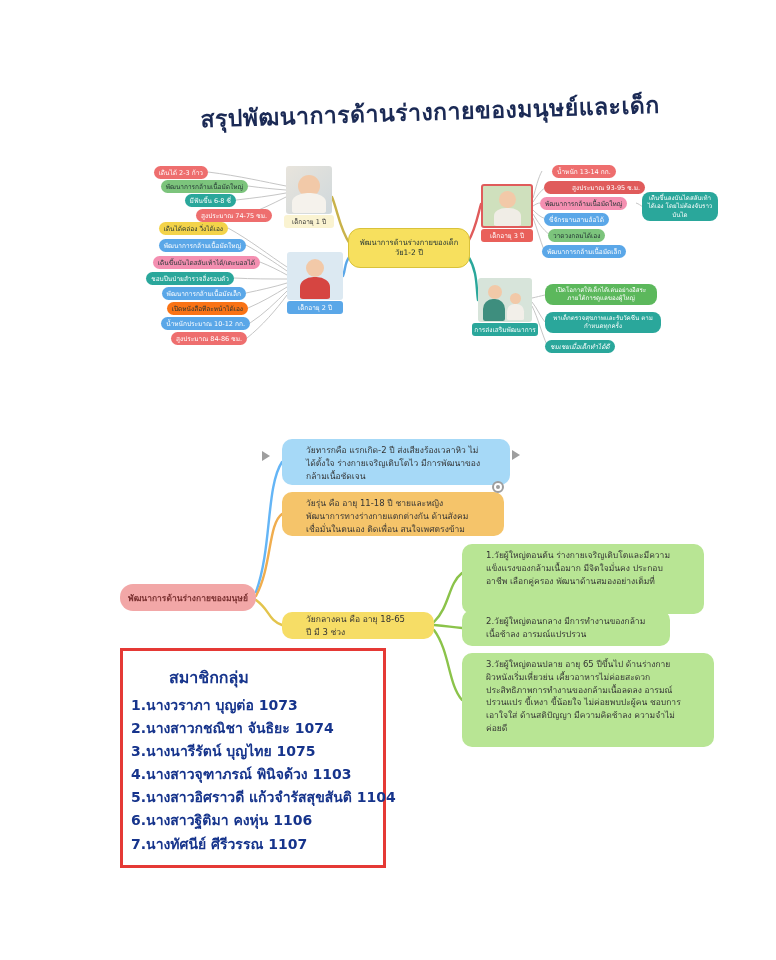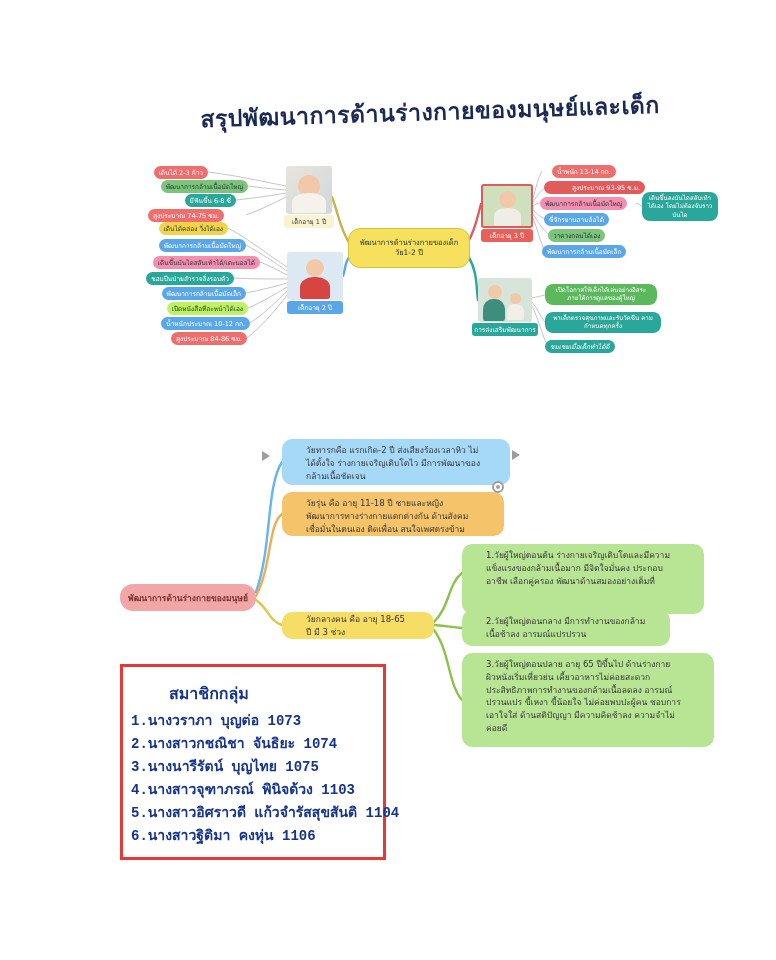--- a/index.html
+++ b/index.html
@@ -20,21 +20,21 @@
   .photo { position:absolute; border-radius:3px; overflow:hidden; }
   .ph-head { position:absolute; border-radius:50%; background:#f2c9a8; }
   .ph-body { position:absolute; border-radius:45% 45% 10% 10%; }
   .caption { position:absolute; font-size:6.5px; height:13px; display:flex; align-items:center;
              justify-content:center; border-radius:3px; white-space:nowrap; }
   .bnode { position:absolute; border-radius:10px; font-size:8.5px; line-height:1.5; color:#333; padding:5px 24px; }
   .flexc { display:flex; align-items:center; }
   .center-bottom { position:absolute; left:120px; top:584px; width:136px; height:27px; background:#f2a7a7;
                    border-radius:13px; display:flex; align-items:center; justify-content:center;
                    font-size:8.5px; font-weight:bold; color:#7a3030; text-align:center; }
-  .member-box { position:absolute; left:120px; top:664px; width:266px; height:196px; border:3px solid #e53935;font-family:Liberation Mono, monospace; }
+  .member-box { position:absolute; left:120px; top:648px; width:266px; height:220px; border:3px solid #e53935; }
   .member-title { margin:14px 0 2px 46px; font-size:16px; font-weight:bold; color:#16348c; }
   .member-list { list-style:none; margin:4px 0 0 8px; font-size:14px; font-weight:bold;
                  color:#16348c; line-height:1.65; white-space:nowrap; }
   .handle-tri { position:absolute; width:0; height:0; border-top:5px solid transparent;
                 border-bottom:5px solid transparent; border-left:8px solid #9e9e9e; }
   .handle-circle { position:absolute; width:12px; height:12px; border:2px solid #9e9e9e; border-radius:50%;
                    display:flex; align-items:center; justify-content:center; background:#fff; }
   .handle-dot { width:4px; height:4px; border-radius:50%; background:#9e9e9e; }
 </style>
 </head>
@@ -86,33 +86,33 @@
   <div class="node center-top">พัฒนาการด้านร่างกายของเด็ก วัย1-2 ปี</div>
 
   <div class="photo" style="left:286px;top:166px;width:46px;height:48px;background:linear-gradient(135deg,#e8e4dc,#cfd8dc);">
     <div class="ph-head" style="left:12px;top:9px;width:22px;height:22px;"></div>
     <div class="ph-body" style="left:6px;top:27px;width:34px;height:20px;background:#f5f2ec;"></div>
   </div>
   <div class="caption" style="left:284px;top:215px;width:50px;background:#faf3d1;color:#333;">เด็กอายุ 1 ปี</div>
   <div class="node s" style="right:568px;top:166px;background:#ee6e6e;color:#fff;">เดินได้ 2-3 ก้าว</div>
   <div class="node s" style="right:528px;top:180px;background:#7cc47c;">พัฒนาการกล้ามเนื้อมัดใหญ่</div>
   <div class="node s" style="right:540px;top:194px;background:#2aa79b;color:#fff;">มีฟันขึ้น 6-8 ซี่</div>
-  <div class="node s" style="right:552px;top:209px;background:#ee6e6e;color:#fff;">สูงประมาณ 74-75 ซม.</div>
+  <div class="node s" style="right:504px;top:209px;background:#ee6e6e;color:#fff;">สูงประมาณ 74-75 ซม.</div>
 
   <div class="photo" style="left:287px;top:252px;width:56px;height:48px;background:#dce9f2;">
     <div class="ph-head" style="left:19px;top:7px;width:18px;height:18px;"></div>
     <div class="ph-body" style="left:13px;top:25px;width:30px;height:22px;background:#d64541;"></div>
   </div>
   <div class="caption" style="left:287px;top:301px;width:56px;background:#5aa7e8;color:#fff;">เด็กอายุ 2 ปี</div>
   <div class="node s" style="right:548px;top:222px;background:#f3d34a;">เดินได้คล่อง วิ่งได้เอง</div>
   <div class="node s" style="right:530px;top:239px;background:#5aa7e8;color:#fff;">พัฒนาการกล้ามเนื้อมัดใหญ่</div>
   <div class="node s" style="right:516px;top:256px;background:#f48fb1;">เดินขึ้นบันไดสลับเท้าได้/เตะบอลได้</div>
   <div class="node s" style="right:542px;top:272px;background:#2aa79b;color:#fff;">ชอบปีนป่ายสำรวจสิ่งรอบตัว</div>
   <div class="node s" style="right:530px;top:287px;background:#5aa7e8;color:#fff;">พัฒนาการกล้ามเนื้อมัดเล็ก</div>
-  <div class="node s" style="right:528px;top:302px;background:#bef264;">เปิดหนังสือทีละหน้าได้เอง</div>
+  <div class="node s" style="right:528px;top:302px;background:#f97316;">เปิดหนังสือทีละหน้าได้เอง</div>
   <div class="node s" style="right:526px;top:317px;background:#5aa7e8;color:#fff;">น้ำหนักประมาณ 10-12 กก.</div>
   <div class="node s" style="right:529px;top:332px;background:#ee6e6e;color:#fff;">สูงประมาณ 84-86 ซม.</div>
 
   <div class="photo" style="left:481px;top:184px;width:52px;height:44px;background:#cfe0bd;border:2px solid #e05b5b;">
     <div class="ph-head" style="left:16px;top:5px;width:17px;height:17px;"></div>
     <div class="ph-body" style="left:11px;top:22px;width:27px;height:18px;background:#f0ede6;"></div>
   </div>
   <div class="caption" style="left:481px;top:229px;width:52px;background:#e9605a;color:#fff;">เด็กอายุ 3 ปี</div>
   <div class="node s" style="left:540px;top:165px;background:#ee6e6e;color:#fff;margin-left:12px;">น้ำหนัก 13-14 กก.</div>
   <div class="node s" style="left:544px;top:181px;background:#e05b5b;color:#fff;padding-left:28px;">สูงประมาณ 93-95 ซ.ม.</div>
@@ -150,16 +150,17 @@
 
   <div class="member-box">
     <div class="member-title">สมาชิกกลุ่ม</div>
     <ul class="member-list">
       <li>1.นางวราภา บุญต่อ 1073</li>
       <li>2.นางสาวกชณิชา จันธิยะ 1074</li>
       <li>3.นางนารีรัตน์ บุญไทย 1075</li>
       <li>4.นางสาวจุฑาภรณ์ พินิจด้วง 1103</li>
       <li>5.นางสาวอิศราวดี แก้วจำรัสสุขสันติ 1104</li>
       <li>6.นางสาวฐิติมา คงหุ่น 1106</li>
+      <li>7.นางทัศนีย์ ศีรีวรรณ 1107</li>
     </ul>
   </div>
 
 </div>
 
 </body></html>

